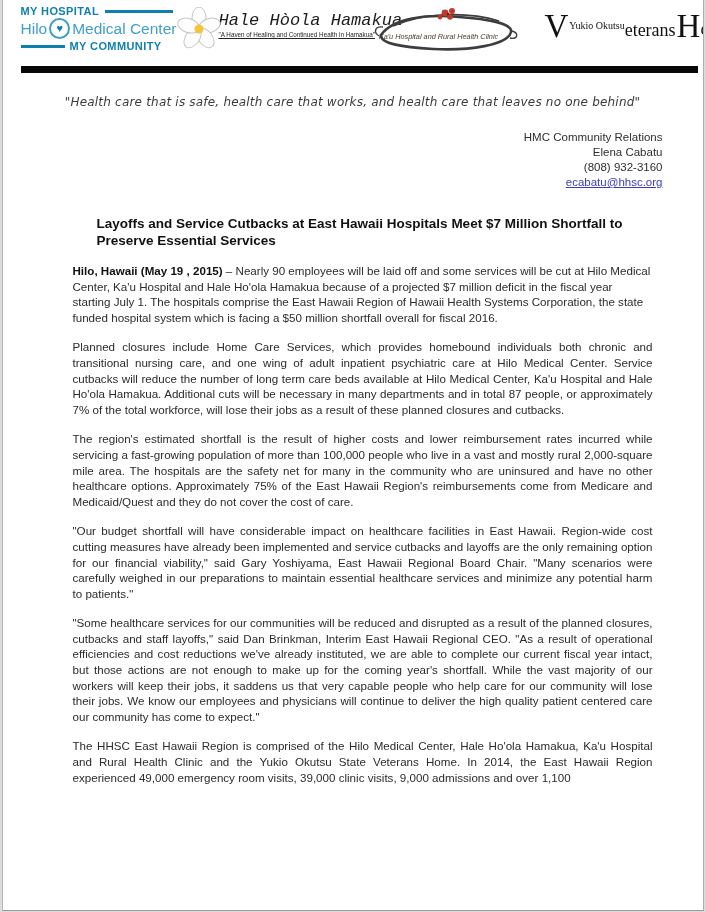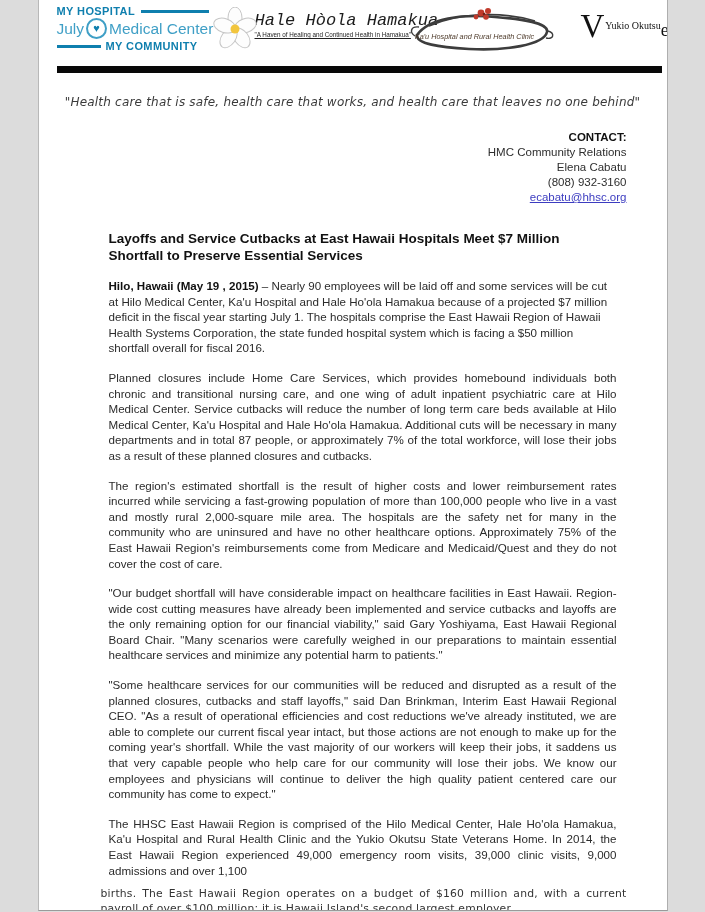--- a/index.html
+++ b/index.html
@@ -1,18 +1,18 @@
 <!DOCTYPE html>
 <html><head>
 <meta charset="utf-8">
 <style>
   html,body{margin:0;padding:0;background:#dcdcdc;}
   .page{
     position:relative;
-    width:630px;height:911px;
+    width:702px;height:911px;
     margin:0 auto;
     background:#ffffff;
     border-left:1px solid #b8b8b8;
     border-right:1px solid #aeaeae;
     border-bottom:1px solid #9a9a9a;
     box-sizing:border-box;
     font-family:"Liberation Sans",sans-serif;
     color:#262626;
     overflow:hidden;
   }
@@ -47,40 +47,40 @@
   .org-line{margin:8px 5px 0 18px;font-size:13px;color:#111;letter-spacing:.2px;}
   .org-bar{margin:3px 5px 0 18px;height:7px;background:#080808;}
   
   .tagline{margin-top:22px;text-align:center;font-size:12px;color:#3a3a3a;font-family:"DejaVu Sans",sans-serif;font-style:italic;letter-spacing:.2px;}
   .contact{margin-top:21px;padding-right:40px;text-align:right;font-size:11.5px;line-height:15px;color:#2e2e2e;}
   .contact-heading{font-weight:bold;color:#111;}
   .contact-email a{color:#3c3cc0;text-decoration:underline;cursor:pointer;}
   
   .doc-body{padding:0 50px 0 70px;}
   .release-label{margin-top:30px;font-weight:bold;font-size:12.5px;color:#111;}
-  .headline{margin-top:25px;font-weight:bold;font-size:13.5px;line-height:17px;color:#111;max-width:575px;}
+  .headline{margin-top:25px;font-weight:bold;font-size:13.5px;line-height:17px;color:#111;max-width:575px;margin-left:24px;}
   .para{margin-top:14px;font-size:11.6px;line-height:15.6px;color:#2b2b2b;}
   .just{text-align:justify;}
   .para b{color:#111;}
   .para-alt{margin:8px -10px 0 -8px;font-family:"DejaVu Sans",sans-serif;font-size:10.8px;line-height:15px;letter-spacing:.2px;color:#333;text-align:justify;}
 </style>
 </head>
 <body>
 
 <div class="page">
 
   <div class="logo-row">
 
     <div class="hmc">
       <div class="hmc-line">
         <span class="hmc-top-label">MY HOSPITAL</span>
         <span class="hmc-rule"></span>
       </div>
       <div class="hmc-mid">
-        <span>July</span>
+        <span>Hilo</span>
         <span class="hmc-heart">
             <span>♥</span>
           </span>
         <span>Medical Center</span>
       </div>
       <div class="hmc-line">
         <span class="hmc-rule2"></span>
         <span class="hmc-bot-label">MY COMMUNITY</span>
       </div>
     </div>
@@ -126,21 +126,20 @@
       <span class="v-big">H</span>
       <span class="v-rest">ome</span>
     </div>
   </div>
 
   <div class="org-bar"></div>
 
   <div class="tagline">"Health care that is safe, health care that works, and health care that leaves no one behind"</div>
 
   <div class="contact">
-    <div class="contact-heading">CONTACT:</div>
     <div>HMC Community Relations</div>
     <div>Elena Cabatu</div>
     <div>(808) 932-3160</div>
     <div class="contact-email"><a>ecabatu@hhsc.org</a></div>
   </div>
 
   <div class="doc-body">
 
     <div class="headline">Layoffs and Service Cutbacks at East Hawaii Hospitals Meet $7 Million Shortfall to Preserve Essential Services</div>
 
@@ -151,17 +150,16 @@
     <div class="para just">Planned closures include Home Care Services, which provides homebound individuals both chronic and transitional nursing care, and one wing of adult inpatient psychiatric care at Hilo Medical Center. Service cutbacks will reduce the number of long term care beds available at Hilo Medical Center, Ka'u Hospital and Hale Ho'ola Hamakua. Additional cuts will be necessary in many departments and in total 87 people, or approximately 7% of the total workforce, will lose their jobs as a result of these planned closures and cutbacks.</div>
 
     <div class="para just">The region's estimated shortfall is the result of higher costs and lower reimbursement rates incurred while servicing a fast-growing population of more than 100,000 people who live in a vast and mostly rural 2,000-square mile area. The hospitals are the safety net for many in the community who are uninsured and have no other healthcare options. Approximately 75% of the East Hawaii Region's reimbursements come from Medicare and Medicaid/Quest and they do not cover the cost of care.</div>
 
     <div class="para just">"Our budget shortfall will have considerable impact on healthcare facilities in East Hawaii. Region-wide cost cutting measures have already been implemented and service cutbacks and layoffs are the only remaining option for our financial viability," said Gary Yoshiyama, East Hawaii Regional Board Chair. "Many scenarios were carefully weighed in our preparations to maintain essential healthcare services and minimize any potential harm to patients."</div>
 
     <div class="para just">"Some healthcare services for our communities will be reduced and disrupted as a result of the planned closures, cutbacks and staff layoffs," said Dan Brinkman, Interim East Hawaii Regional CEO. "As a result of operational efficiencies and cost reductions we've already instituted, we are able to complete our current fiscal year intact, but those actions are not enough to make up for the coming year's shortfall. While the vast majority of our workers will keep their jobs, it saddens us that very capable people who help care for our community will lose their jobs.  We know our employees and physicians will continue to deliver the high quality patient centered care our community has come to expect."</div>
 
     <div class="para just">The HHSC East Hawaii Region is comprised of the Hilo Medical Center, Hale Ho'ola Hamakua, Ka'u Hospital and Rural Health Clinic and the Yukio Okutsu State Veterans Home. In 2014, the East Hawaii Region experienced 49,000 emergency room visits, 39,000 clinic visits, 9,000 admissions and over 1,100</div>
 
-    <div class="para-alt">births. The East Hawaii Region operates on a budget of $160 million and, with a current payroll of over $100 million; it is Hawaii Island's second largest employer.</div>
 
   </div>
 
 </div>
 
 </body></html>

